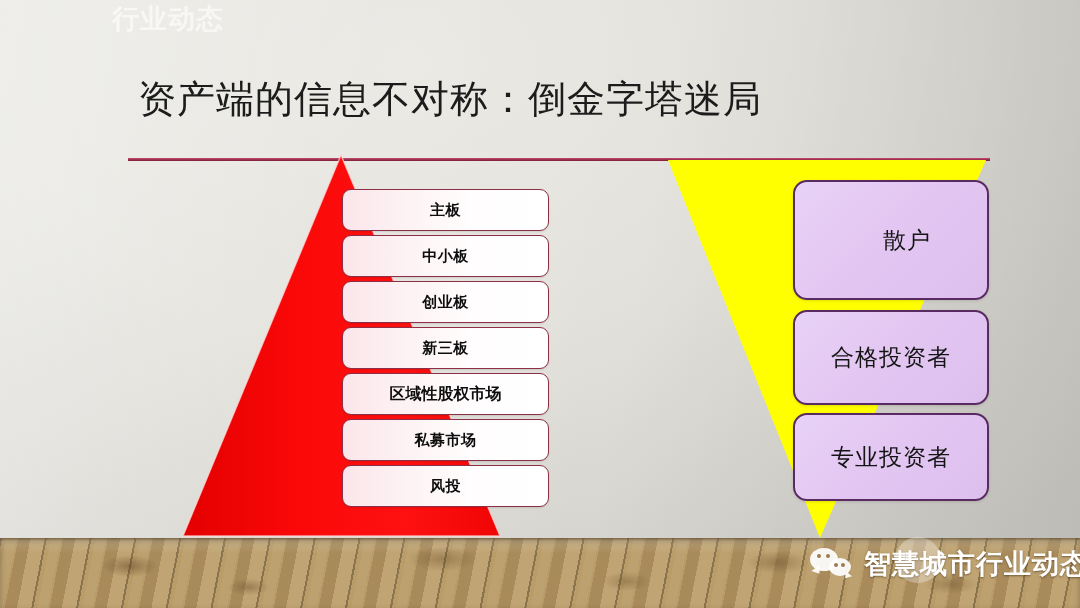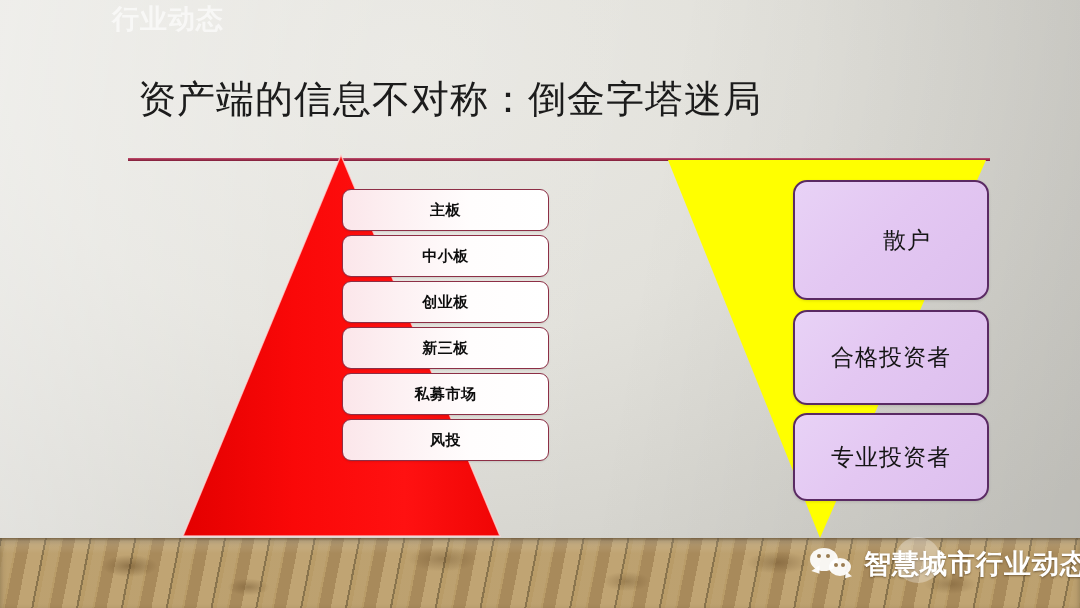--- a/index.html
+++ b/index.html
@@ -306,20 +306,23 @@
     </div>
     <div class="market-box">
       <span class="lbl">中小板</span>
     </div>
     <div class="market-box">
       <span class="lbl">创业板</span>
     </div>
     <div class="market-box">
       <span class="lbl">新三板</span>
     </div>
+    <div class="market-box wide">
+      <span class="lbl">区域性股权市场</span>
+    </div>
     <div class="market-box">
       <span class="lbl">私募市场</span>
     </div>
     <div class="market-box">
       <span class="lbl">风投</span>
     </div>
   </div>
 
   <div class="investor-stack">
     <div class="investor-box ib-1">

